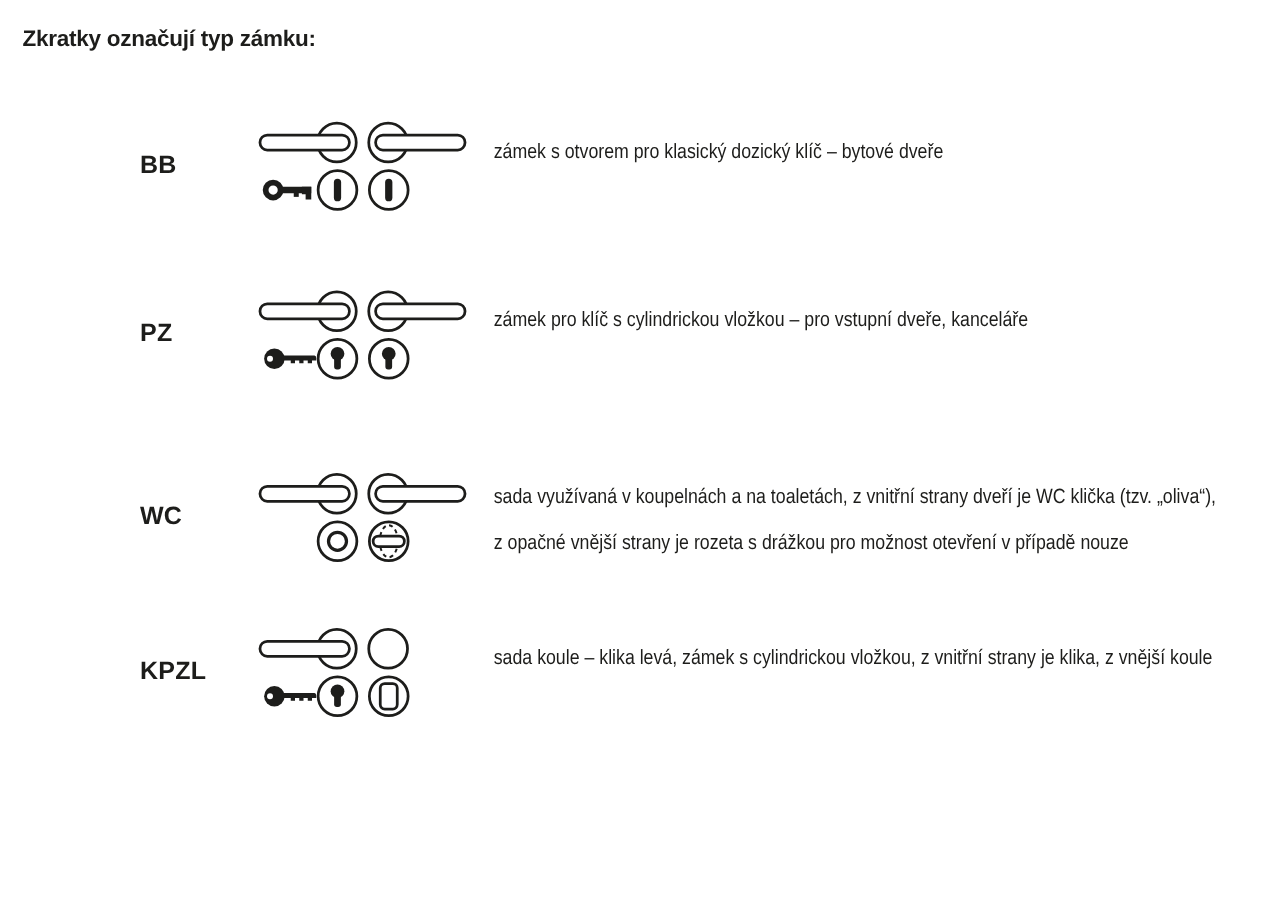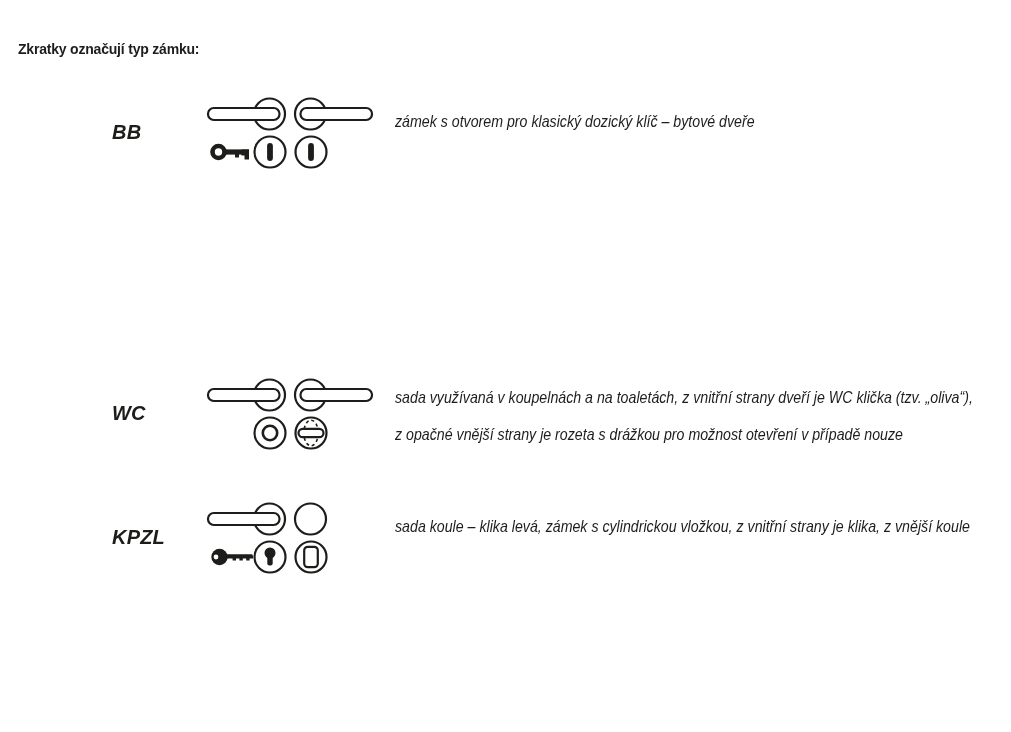--- a/index.html
+++ b/index.html
@@ -13,27 +13,26 @@
     position: relative;
     width: 1011px;
     height: 732px;
     background: #ffffff;
     overflow: hidden;
   }
   .page-title {
     position: absolute;
     left: 18px;
     top: 21px;
-    font-size: 14px;
+    font-size: 18px;
     font-weight: bold;
     letter-spacing: -0.2px;
     white-space: nowrap;
-    margin-top: 20px;
   }
-  .row { position: absolute; left: 0; width: 1011px; height: 74px; font-style: italic; }
+  .row { position: absolute; left: 0; width: 1011px; height: 74px; }
   .row-code {
     position: absolute;
     left: 112px;
     top: 23px;
     font-size: 20px;
     font-weight: bold;
     line-height: 24px;
     letter-spacing: 0.2px;
     white-space: nowrap;
   }
@@ -122,20 +121,33 @@
         <use href="#sym-lever-left" xlink:href="#sym-lever-left" transform="translate(61.5,17)"></use>
         <use href="#sym-lever-right" xlink:href="#sym-lever-right" transform="translate(102.5,17)"></use>
         <use href="#sym-key-classic" xlink:href="#sym-key-classic" transform="translate(25,55)"></use>
         <use href="#sym-rosette-keyhole" xlink:href="#sym-rosette-keyhole" transform="translate(62,55)"></use>
         <use href="#sym-rosette-keyhole" xlink:href="#sym-rosette-keyhole" transform="translate(103,55)"></use>
       </svg>
       <div class="row-desc">
         <div>zámek s otvorem pro klasický dozický klíč – bytové dveře</div>
       </div>
     </div>
+    <div class="row" style="top: 232px;">
+      <div class="row-code">PZ</div>
+      <svg class="row-icon" viewBox="0 0 166 72">
+        <use href="#sym-lever-left" xlink:href="#sym-lever-left" transform="translate(61.5,17)"></use>
+        <use href="#sym-lever-right" xlink:href="#sym-lever-right" transform="translate(102.5,17)"></use>
+        <use href="#sym-key-cylinder" xlink:href="#sym-key-cylinder" transform="translate(25,55)"></use>
+        <use href="#sym-rosette-cylinder" xlink:href="#sym-rosette-cylinder" transform="translate(62,55)"></use>
+        <use href="#sym-rosette-cylinder" xlink:href="#sym-rosette-cylinder" transform="translate(103,55)"></use>
+      </svg>
+      <div class="row-desc">
+        <div>zámek pro klíč s cylindrickou vložkou – pro vstupní dveře, kanceláře</div>
+      </div>
+    </div>
     <div class="row" style="top: 378px;">
       <div class="row-code">WC</div>
       <svg class="row-icon" viewBox="0 0 166 72">
         <use href="#sym-lever-left" xlink:href="#sym-lever-left" transform="translate(61.5,17)"></use>
         <use href="#sym-lever-right" xlink:href="#sym-lever-right" transform="translate(102.5,17)"></use>
         <use href="#sym-rosette-round" xlink:href="#sym-rosette-round" transform="translate(62,55)"></use>
         <use href="#sym-rosette-oliva" xlink:href="#sym-rosette-oliva" transform="translate(103,55)"></use>
       </svg>
       <div class="row-desc multi">
         <div>sada využívaná v koupelnách a na toaletách, z vnitřní strany dveří je WC klička (tzv. „oliva“),</div>

